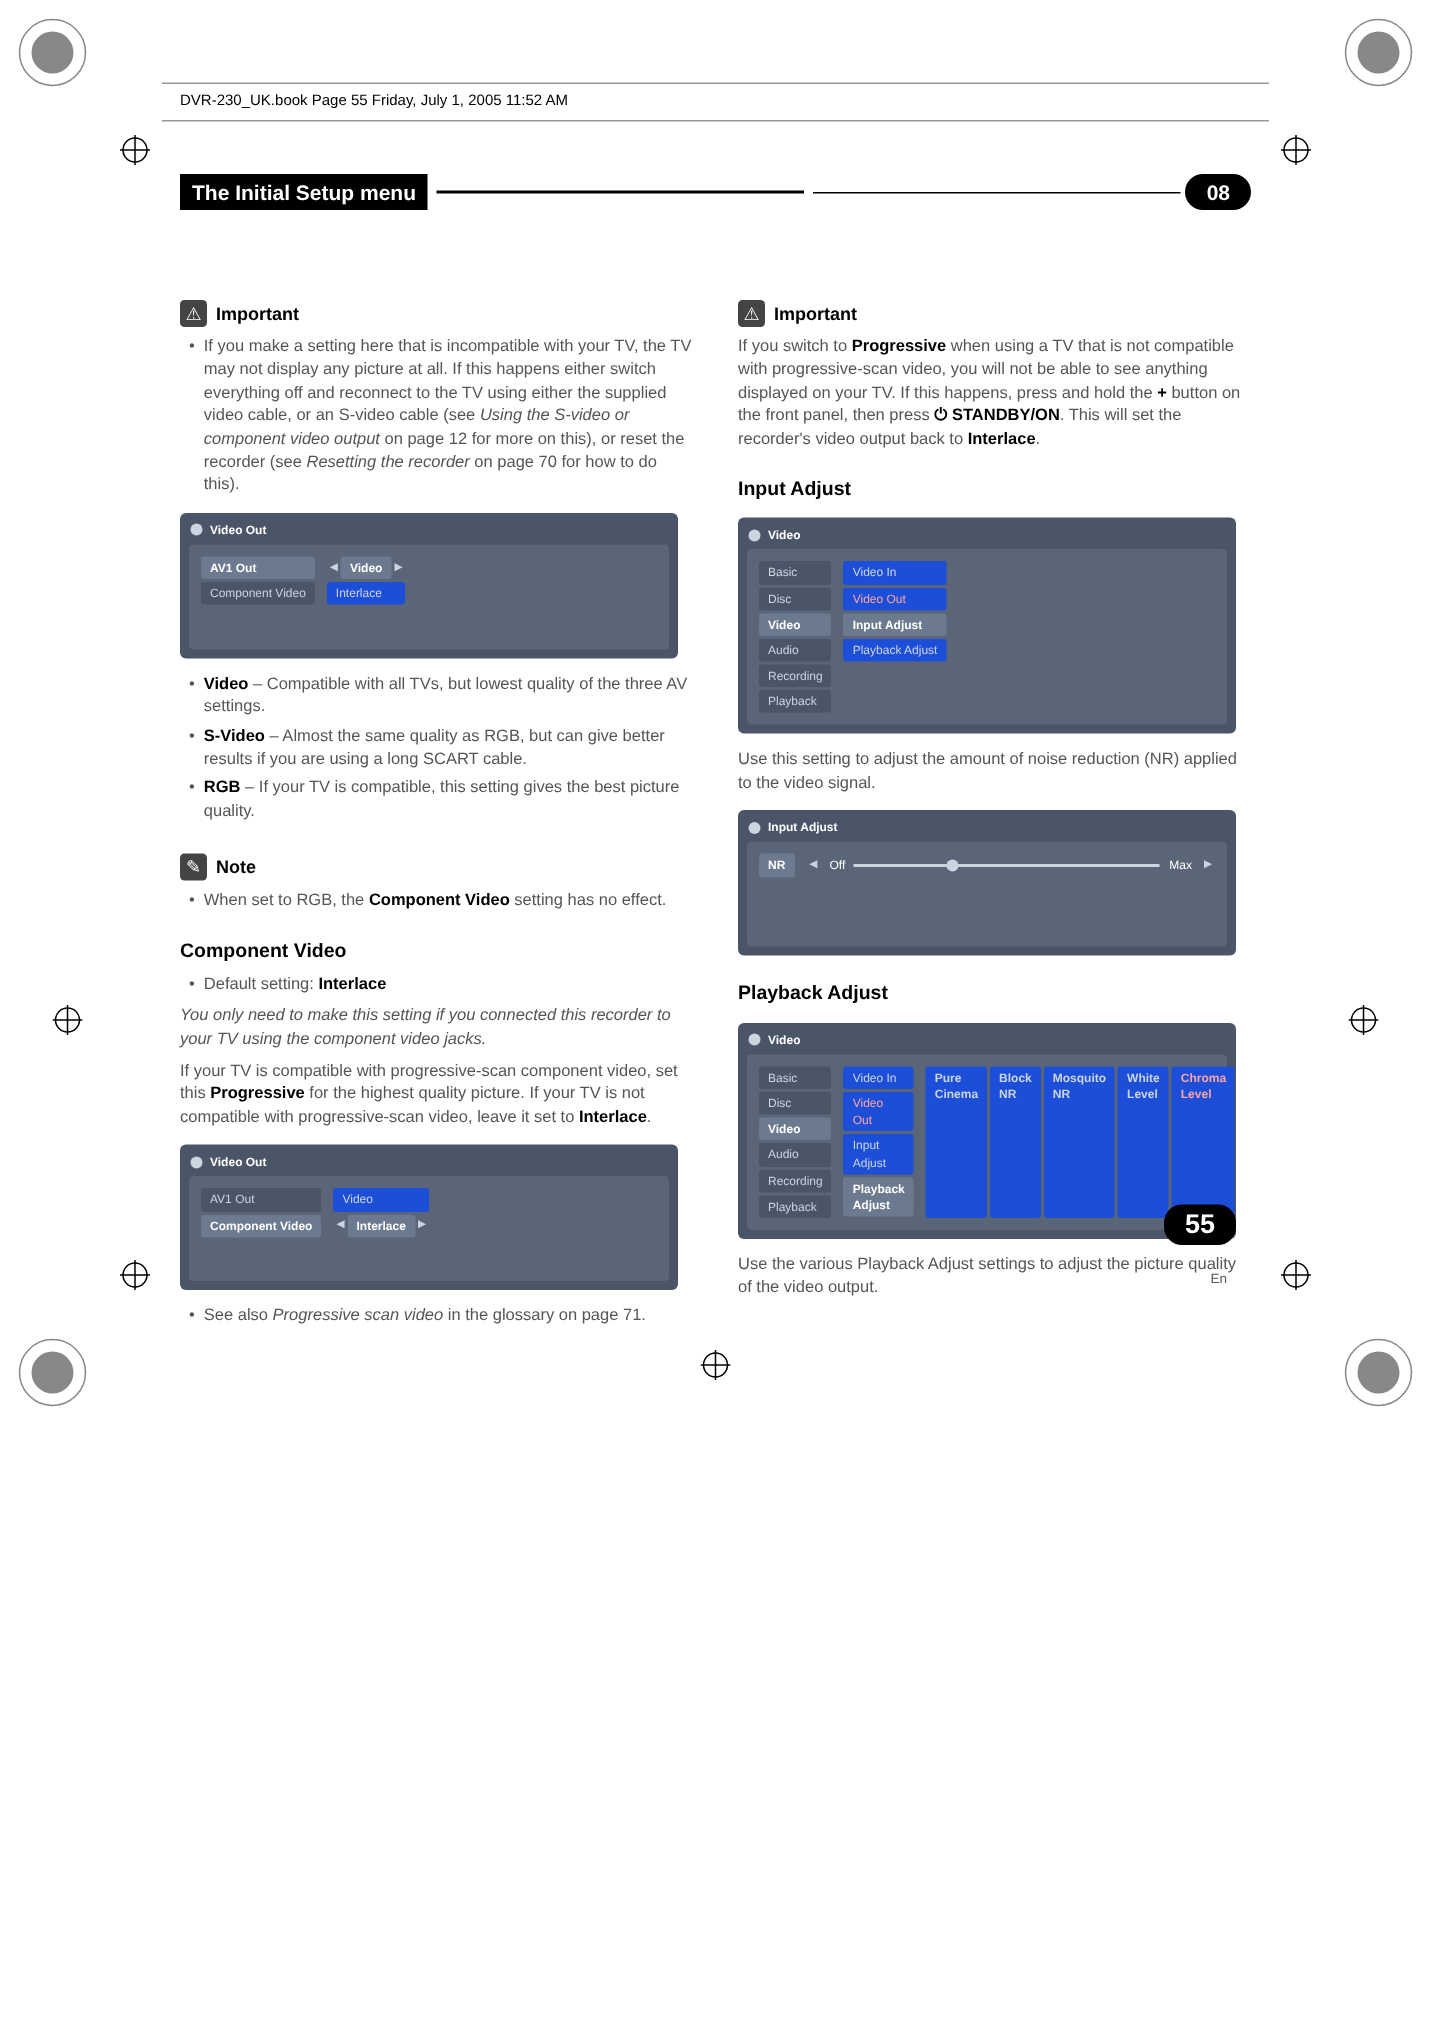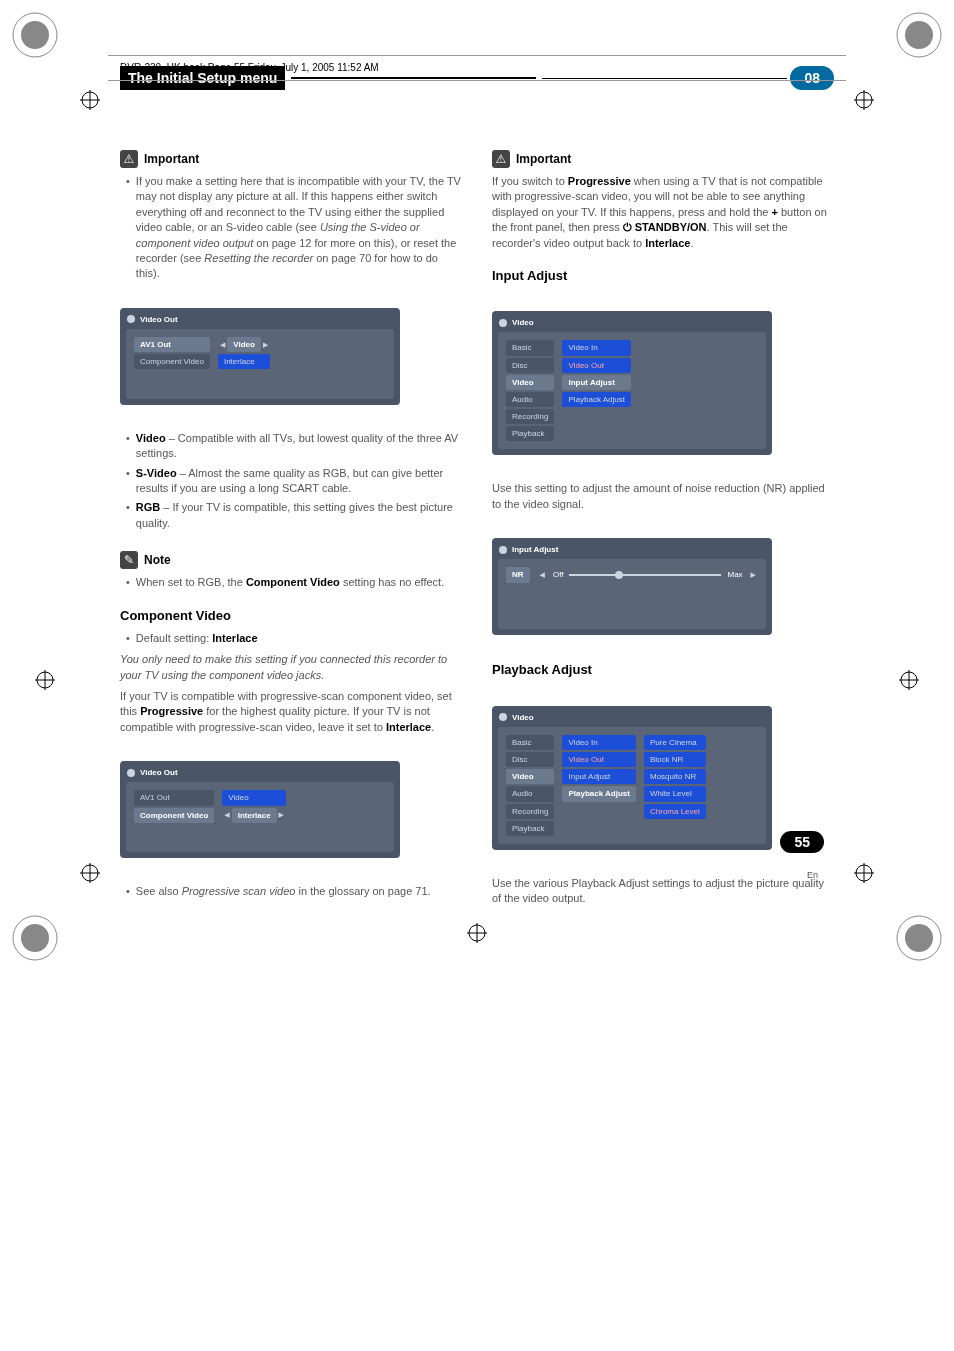--- a/index.html
+++ b/index.html
@@ -19,67 +19,67 @@
     .reg-bl { bottom: 90px; left: 80px; }
     .reg-br { bottom: 90px; right: 80px; }
     .reg-ml { top: 670px; left: 35px; }
     .reg-mr { top: 670px; right: 35px; }
     .reg-mb { bottom: 30px; left: 467px; }
     
     .book-header { position: absolute; top: 62px; left: 120px; font-size: 10px; color: #000; }
     .book-header-line { position: absolute; top: 55px; left: 108px; right: 108px; border-top: 1px solid #999; }
     .book-header-line2 { position: absolute; top: 80px; left: 108px; right: 108px; border-top: 1px solid #999; }
     
-    .content { padding: 66px 120px 60px 120px; }
+    .content { padding: 116px 120px 60px 120px; }
     
     .title-bar { display: flex; align-items: center; margin-bottom: 40px; }
     .title-text { background: #000; color: #fff; font-weight: bold; font-size: 14px; padding: 4px 8px; flex: 0 0 auto; }
     .title-line { flex: 1; border-top: 2px solid #000; margin: 0 6px; }
     .title-line-thin { flex: 1; border-top: 1px solid #000; margin: 0 3px 0 0; }
-    .chapter-num { background: #0369a1; color: #fff; font-weight: bold; font-size: 14px; padding: 4px 14px; border-radius: 12px; }
+    .chapter-num { background: #000000; color: #fff; font-weight: bold; font-size: 14px; padding: 4px 14px; border-radius: 12px; }
     
     .columns { display: flex; gap: 30px; }
     .col { flex: 1; font-size: 11px; line-height: 1.4; color: #555; }
     
     .icon-heading { display: flex; align-items: center; gap: 6px; margin: 20px 0 6px 0; }
     .icon-box { width: 18px; height: 18px; background: #444; border-radius: 3px; display: flex; align-items: center; justify-content: center; color: #fff; font-size: 12px; }
     .icon-heading .label { font-weight: bold; color: #000; font-size: 12px; }
     
     .bullet { display: flex; margin: 4px 0 4px 6px; }
     .bullet .dot { flex: 0 0 auto; margin-right: 6px; }
     .bullet .text { flex: 1; }
     
     .bold { font-weight: bold; color: #000; }
     .italic { font-style: italic; }
     
     .section-head { font-weight: bold; color: #000; font-size: 13px; margin: 16px 0 6px 0; }
     
-    .menu-box { background: #4a5568; border-radius: 4px; padding: 6px; margin: 26px 0; width: 280px; font-size: 8px; color: #fff; }
+    .menu-box { background: #4a5568; border-radius: 4px; padding: 6px; margin: 10px 0; width: 332px; font-size: 8px; color: #fff; }
     .menu-title-row { display: flex; align-items: center; gap: 4px; margin-bottom: 4px; }
     .menu-gear-icon { width: 10px; height: 10px; }
     .menu-title { font-weight: bold; }
     .menu-body { background: #5a6578; border-radius: 3px; padding: 8px; display: flex; gap: 8px; min-height: 70px; }
     .menu-sidebar { display: flex; flex-direction: column; gap: 2px; }
     .menu-item { padding: 2px 6px; border-radius: 2px; background: #4a5568; color: #cbd5e0; }
     .menu-item.sel { background: #6b7a8f; color: #fff; font-weight: bold; }
     .menu-values { display: flex; flex-direction: column; gap: 2px; }
     .menu-val { padding: 2px 6px; background: #1d4ed8; color: #cbd5e0; border-radius: 2px; }
     .menu-val.sel { background: #6b7a8f; color: #fff; font-weight: bold; }
     .menu-val.red { color: #fca5a5; }
     .menu-arrow { color: #cbd5e0; font-size: 7px; padding: 0 2px; }
-    .menu-third { display: flex; flex-direction: column; gap: 2px; }
+    .menu-third { display: flex; flex-direction: row; gap: 2px; font-weight: bold; }
     
     .slider-row { display: flex; align-items: center; gap: 6px; }
     .slider-track { flex: 1; height: 2px; background: #cbd5e0; position: relative; }
     .slider-thumb { position: absolute; left: 30%; top: -3px; width: 8px; height: 8px; background: #cbd5e0; border-radius: 50%; }
     
     .arrow-glyph { font-weight: bold; color: #000; }
     .power-glyph { font-weight: bold; color: #000; }
     
-    .page-num-badge { position: absolute; bottom: 120px; right: 130px; background: #000; color: #fff; font-weight: bold; font-size: 14px; padding: 3px 14px; border-radius: 12px; }
+    .page-num-badge { position: absolute; bottom: 120px; right: 130px; background: #000; color: #fff; font-weight: bold; font-size: 18px; padding: 3px 14px; border-radius: 12px; }
     .page-lang { position: absolute; bottom: 93px; right: 136px; font-size: 9px; color: #555; }
   </style>
 </head>
 <body>
 
 <div class="page">
 
   <div class="corner corner-tl"><svg viewBox="0 0 50 50">
         <circle cx="25" cy="25" r="22" fill="none" stroke="#888" stroke-width="1"></circle>
         <circle cx="25" cy="25" r="14" fill="#888"></circle>

